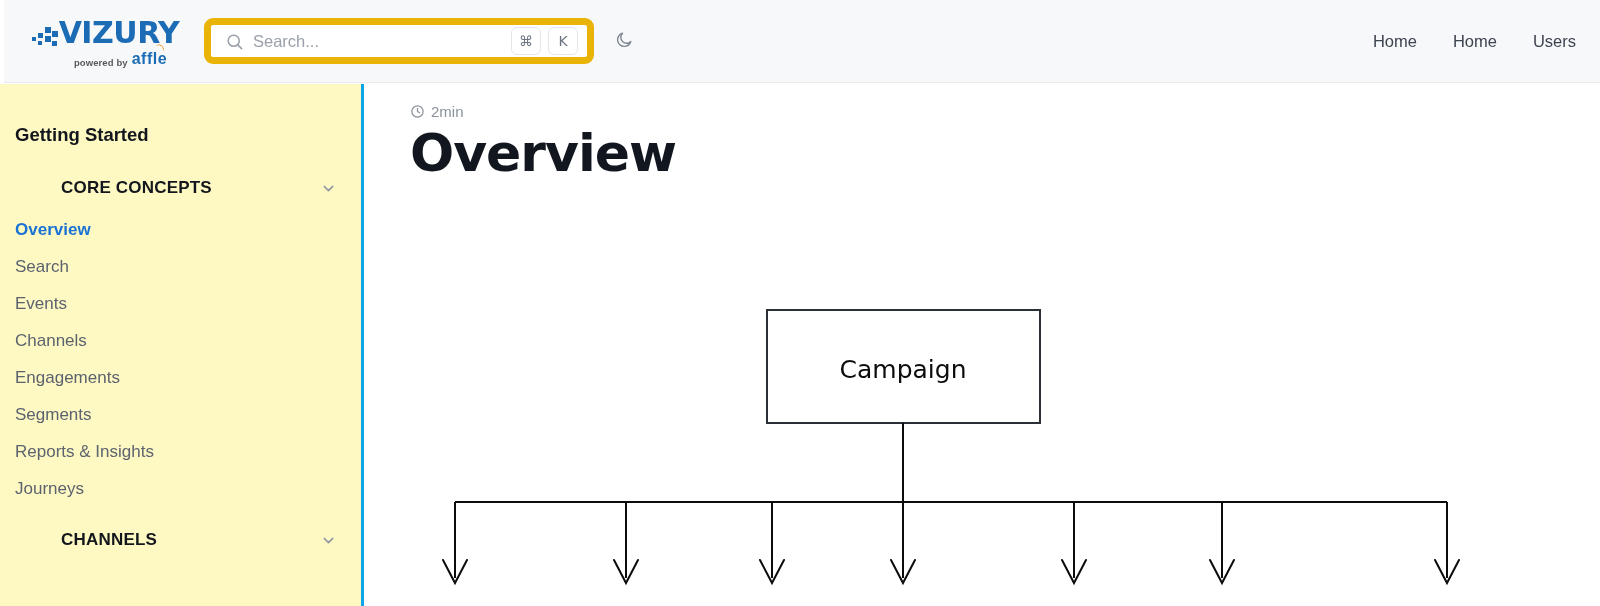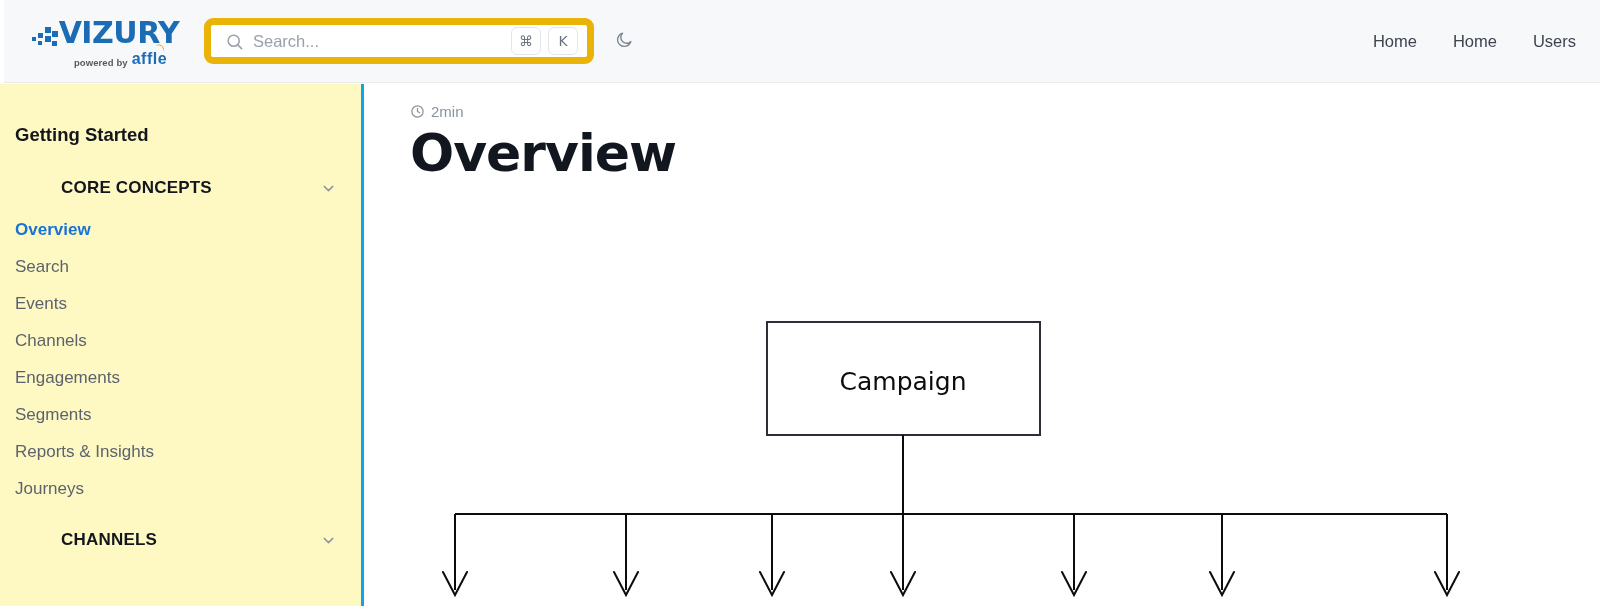--- a/index.html
+++ b/index.html
@@ -130,21 +130,21 @@
     display: flex; align-items: center; gap: 6px;
     font-size: 15px; color: #8b929c;
   }
   .clock-icon { display: flex; color: #8b929c; }
   .page-title {
     margin-left: 45px; margin-top: 2px;
     font-size: 52px; font-weight: 700; color: #12161f;
     letter-spacing: -1px; line-height: 62px;
     font-family: "DejaVu Sans", sans-serif;
   }
-  .diagram { position: absolute; top: 126px; left: 0; width: 1235px; height: 392px; text-align: center; }
+  .diagram { position: absolute; top: 114px; left: 0; width: 1235px; height: 392px; text-align: center; }
   .sketch-text {
     font-family: "DejaVu Sans", sans-serif;
     font-size: 25px; fill: #0c0c0c;
   }
   .node-label {
     font-family: "DejaVu Sans", sans-serif;
     font-size: 23px; fill: #0c0c0c;
   }
 </style>
 </head>

